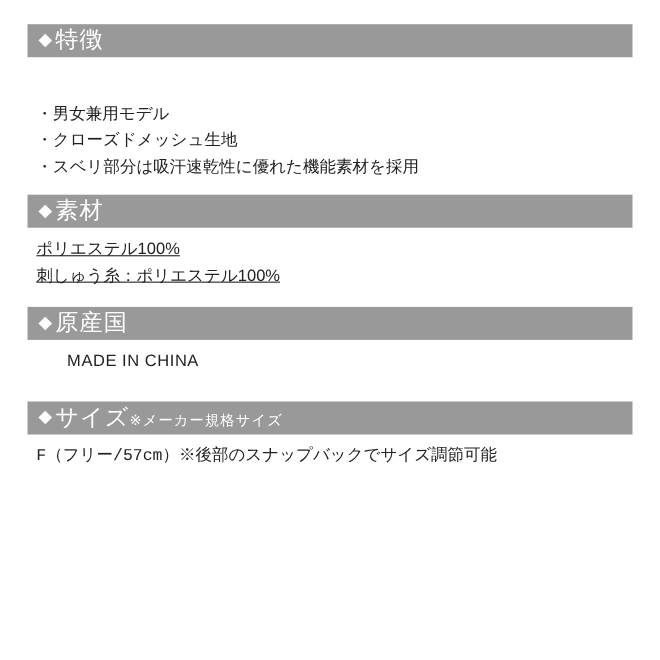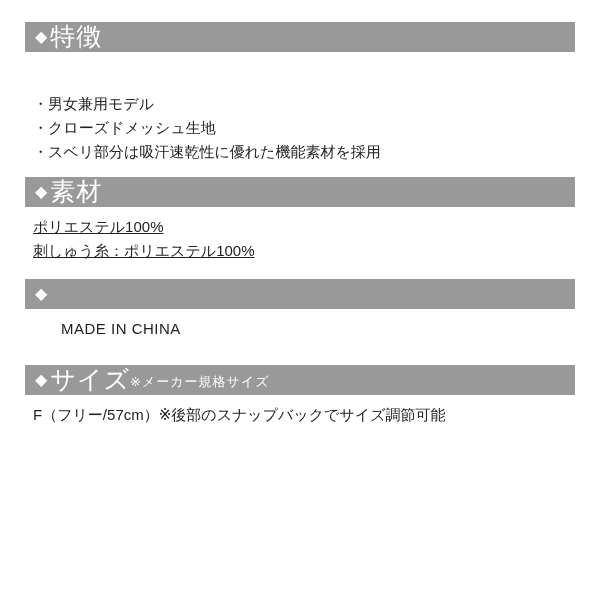--- a/index.html
+++ b/index.html
@@ -25,39 +25,38 @@
     color: var(--header-text, #ffffff);
     padding: 0 10px;
     margin-bottom: 8px;
   }
   .diamond {
     font-size: 16px;
     line-height: 1;
     margin-right: 3px;
   }
   .sec-title {
-    font-size: 25px;
+    font-size: 21px;
     letter-spacing: 1px;
     line-height: 30px;
-    font-family: Liberation Serif, serif;
   }
   .sec-note {
     font-size: 13px;
     letter-spacing: 1px;
     padding-top: 3px;
   }
   .sec-body {
     padding-left: 8px;
     font-size: 15px;
     line-height: 24px;
   }
   .sec-body.features { margin-bottom: 13px; margin-top: 40px; }
   .sec-body.material { margin-bottom: 16px; text-decoration: underline; }
   .sec-body.origin   { margin-bottom: 24px; letter-spacing: 0.5px; margin-left: 28px; }
-  .sec-body.size     { margin-bottom: 0; }
+  .sec-body.size     { margin-bottom: 0; font-family: Liberation Mono, monospace; }
   .line { white-space: nowrap; }
 </style>
 </head>
 <body>
 
 <div class="page">
 
   <section>
     <div class="sec-header">
       <span class="diamond">◆</span>
@@ -77,20 +76,21 @@
     </div>
     <div class="sec-body material">
       <div class="line">ポリエステル100%</div>
       <div class="line">刺しゅう糸：ポリエステル100%</div>
     </div>
   </section>
 
   <section>
     <div class="sec-header">
       <span class="diamond">◆</span>
+      <span class="sec-title">原産国</span>
     </div>
     <div class="sec-body origin">
       <div class="line">MADE IN CHINA</div>
     </div>
   </section>
 
   <section>
     <div class="sec-header">
       <span class="diamond">◆</span>
       <span class="sec-title">サイズ</span>

